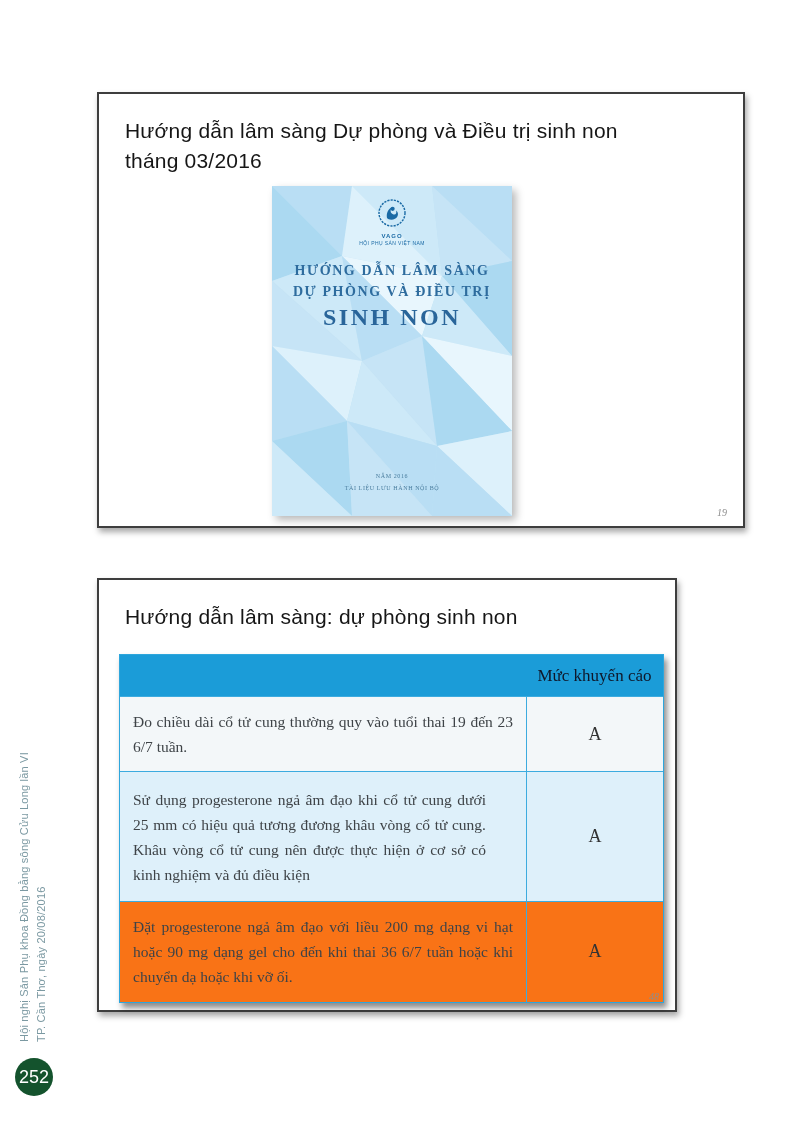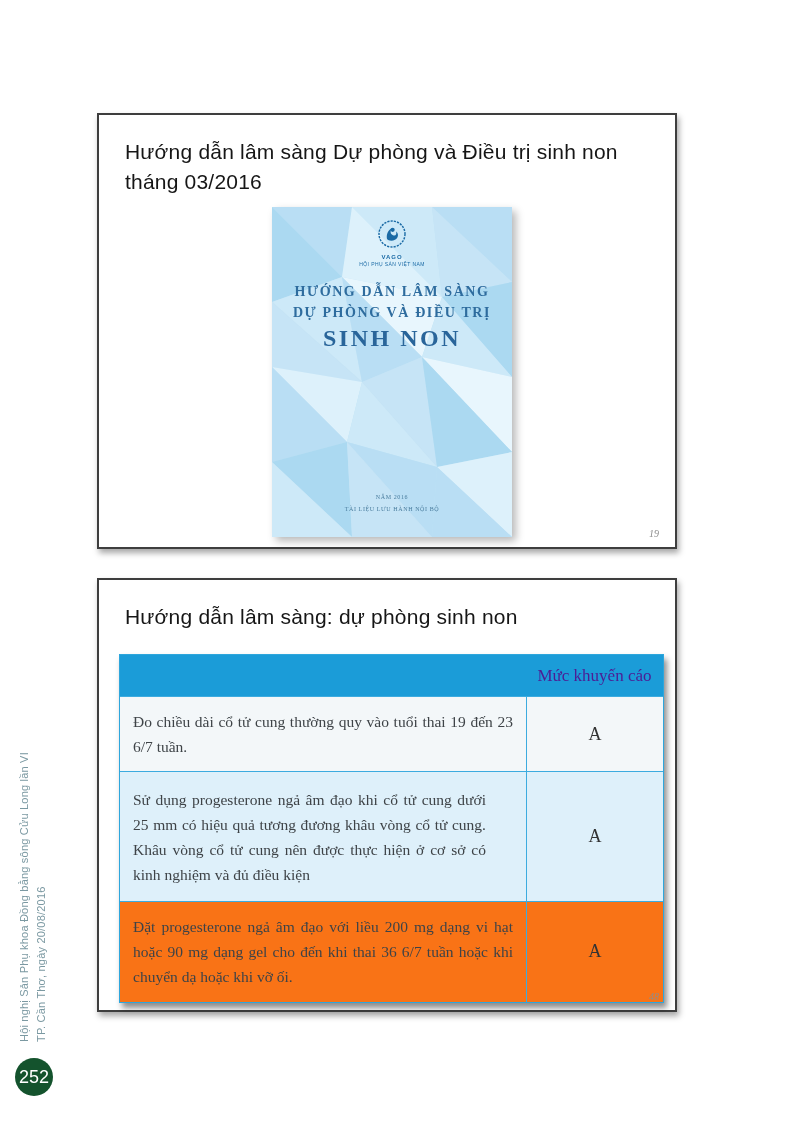--- a/index.html
+++ b/index.html
@@ -7,21 +7,21 @@
     width:794px;height:1123px;position:relative;background:#ffffff;
     font-family:"Liberation Sans",sans-serif;overflow:hidden;
   }
   *{box-sizing:border-box;}
 
   
   .slide{
     position:absolute;background:#fff;border:2px solid #3e3e3e;
     box-shadow:2px 4px 6px rgba(0,0,0,0.35);
   }
-  #slide1{left:97px;top:113px;width:580px;height:436px;}
+  #slide1{left:97px;top:92px;width:648px;height:436px;}
   #slide2{left:97px;top:578px;width:580px;height:434px;}
 
   .slide-title{
     position:absolute;left:26px;top:22px;width:535px;
     font-size:21px;line-height:30px;color:#161616;letter-spacing:0.2px;
   }
   .slide-pagenum{
     position:absolute;right:16px;bottom:8px;
     font-family:"Liberation Serif",serif;font-style:italic;
     font-size:10px;color:#8d8d8d;
@@ -50,21 +50,21 @@
 
   
   .rec-table{
     position:absolute;left:20px;top:74px;width:545px;
     border:1px solid #2ea6dc;background:#fff;
     box-shadow:3px 5px 6px rgba(0,0,0,0.45);
   }
   .t-header{height:41px;background:#1b9cd8;display:flex;align-items:center;}
   .t-header .spacer{flex:1;}
   .t-header .hlabel{
-    width:137px;text-align:center;color:#4c1d95;
+    width:137px;text-align:center;color:#0f172a;
     font-family:"Liberation Serif",serif;font-size:17px;
   }
   .t-row{display:flex;border-top:1px solid #3cabdf;}
   .t-row .cell-text{
     flex:1;padding:12px 13px;display:flex;align-items:center;
     font-family:"Liberation Serif",serif;font-size:15.5px;line-height:1.62;
     color:#3e4347;text-align:justify;
   }
   .t-row .cell-grade{
     width:137px;border-left:1px solid #3cabdf;display:flex;

